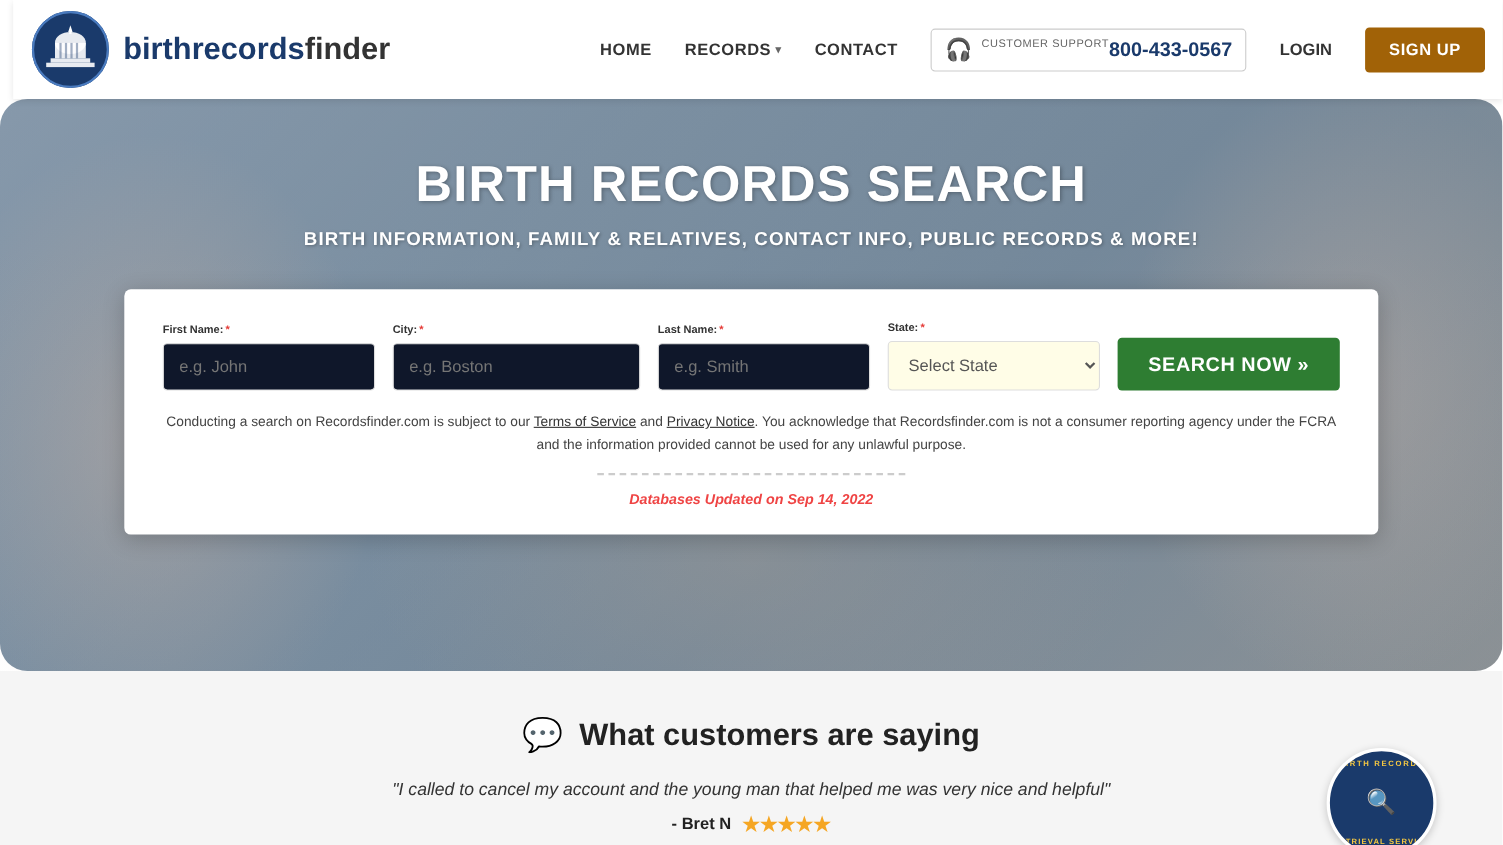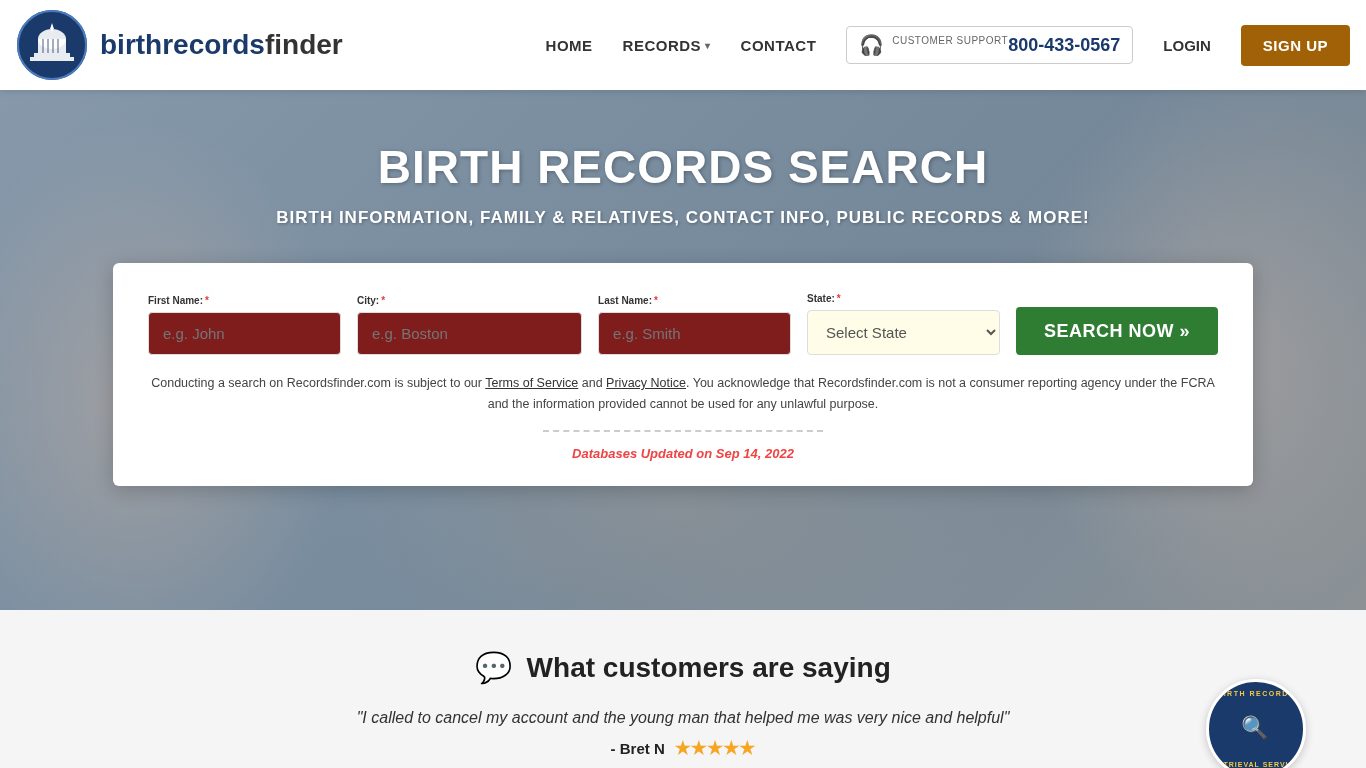--- a/index.html
+++ b/index.html
@@ -9,20 +9,21 @@
     .header {
       background: #fff;
       height: 90px;
       display: flex;
       align-items: center;
       justify-content: space-between;
       padding: 0 16px;
       box-shadow: 0 2px 6px rgba(0,0,0,0.1);
       position: relative;
       z-index: 10;
+      margin-left: 12px;
     }
     .logo-area {
       display: flex;
       align-items: center;
       gap: 12px;
     }
     .logo-icon {
       width: 72px;
       height: 72px;
     }
@@ -106,20 +107,21 @@
     
     .hero {
       position: relative;
       min-height: 520px;
       background: linear-gradient(rgba(80,100,120,0.55), rgba(80,100,120,0.55)),
                   linear-gradient(135deg, #c8d8e8 0%, #b0c4d4 30%, #a0b4c4 60%, #d4c8b8 100%);
       display: flex;
       flex-direction: column;
       align-items: center;
       padding: 50px 20px 40px;
+      border-radius: 25px;
     }
     
     .hero::before {
       content: '';
       position: absolute;
       inset: 0;
       background:
         radial-gradient(ellipse 300px 400px at 10% 60%, rgba(210,180,160,0.4) 0%, transparent 70%),
         radial-gradient(ellipse 300px 400px at 90% 50%, rgba(210,185,170,0.35) 0%, transparent 70%),
         radial-gradient(ellipse 500px 300px at 50% 80%, rgba(180,160,140,0.3) 0%, transparent 70%);
@@ -174,21 +176,21 @@
     .field-label {
       font-size: 10px;
       color: #333;
       font-weight: 600;
     }
     .required-star {
       color: #e53935;
       margin-left: 2px;
     }
     .field-input {
-      background: #7f1d1d;
+      background: #0f172a;
       border: 1px solid #ddd;
       border-radius: 4px;
       padding: 12px 14px;
       font-size: 15px;
       color: #999;
       width: 100%;
       outline: none;
     }
     .state-select {
       background: #fffde7;

